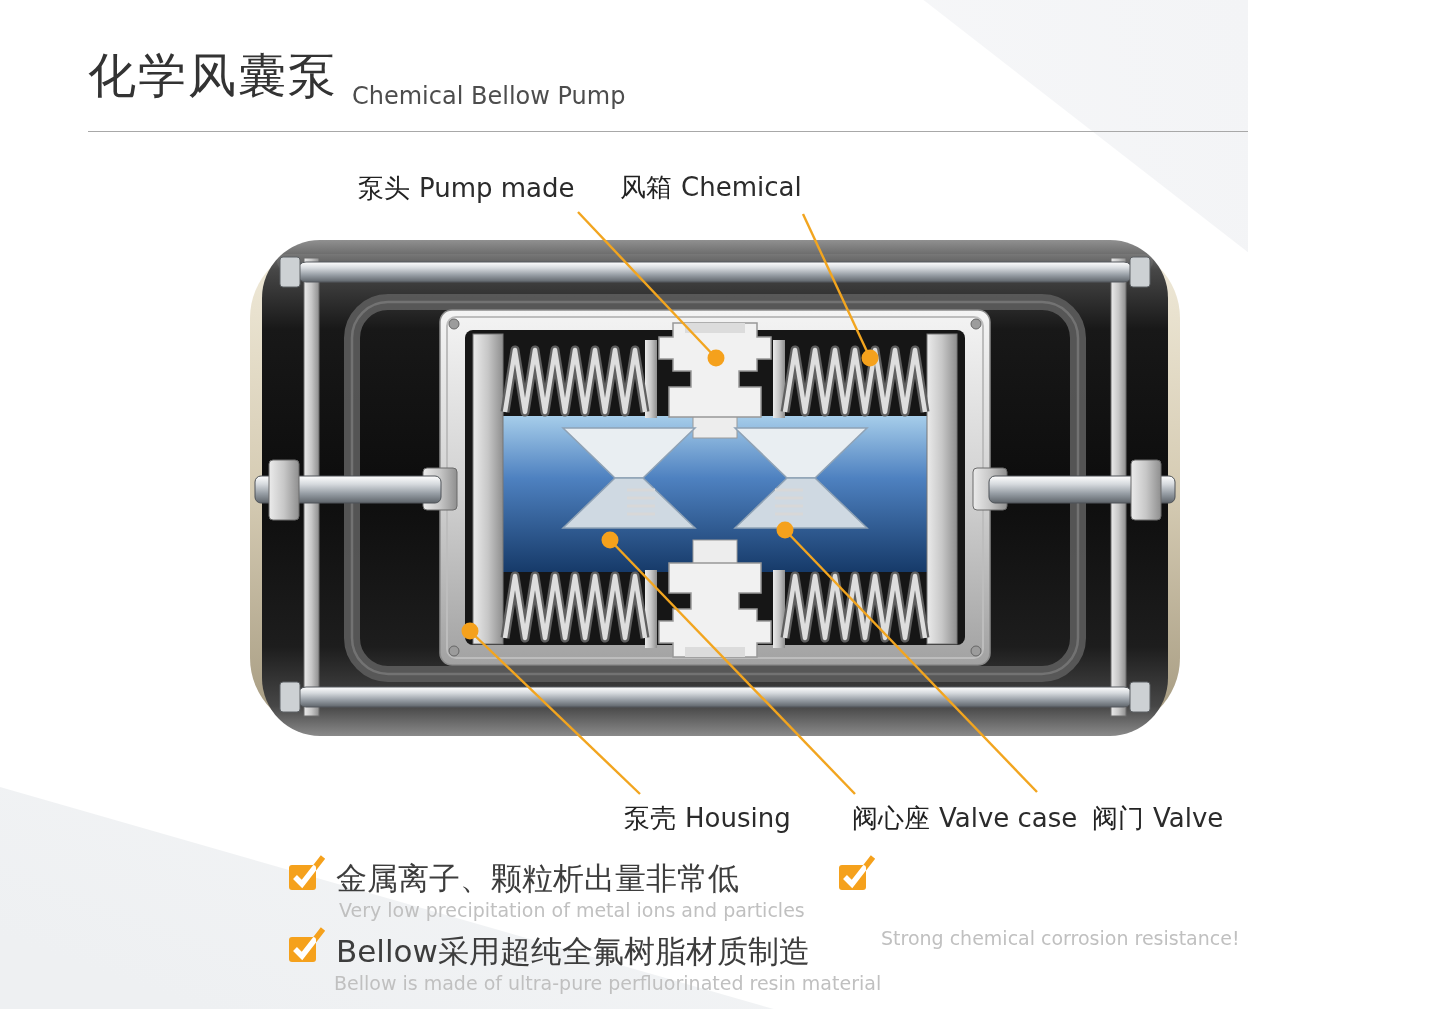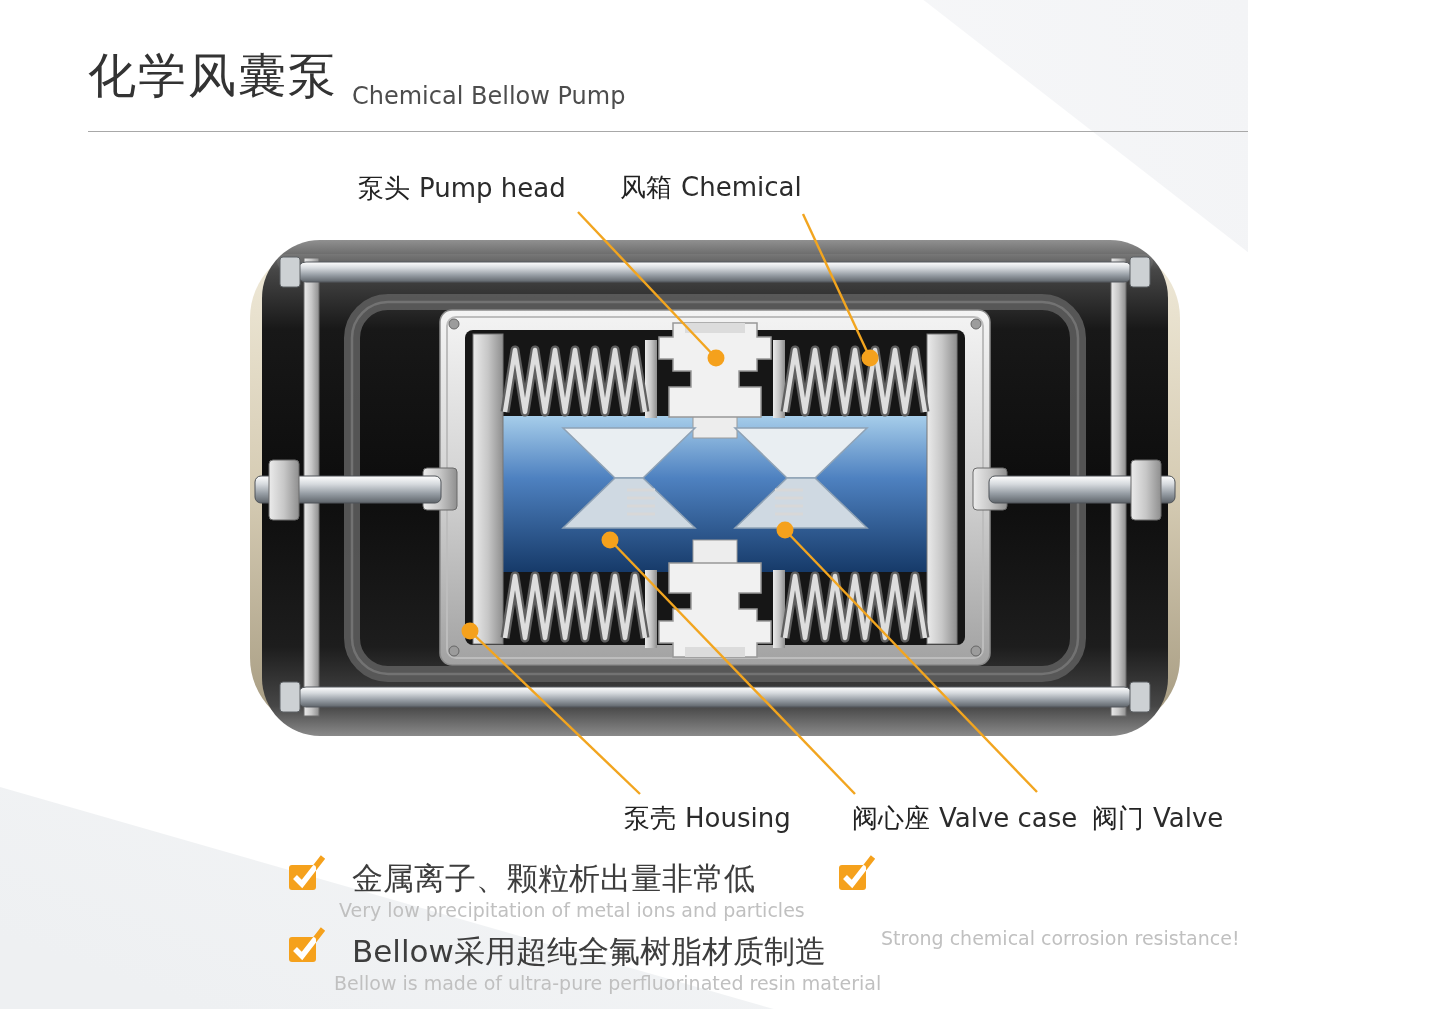--- a/index.html
+++ b/index.html
@@ -18,21 +18,21 @@
                   color:#333333; letter-spacing:2px; z-index:3; }
   .header-sub   { position:absolute; left:352px; top:82px; font-size:24px; color:#4d4d4d; z-index:3; }
   .header-rule  { position:absolute; left:88px; top:131px; width:1258px; height:1px; background:#a8a8a8; z-index:3; }
 
   .pump-svg { position:absolute; left:247px; top:170px; z-index:1; }
 
   .part-label { position:absolute; font-size:26px; color:#222222; z-index:3; white-space:nowrap; font-weight:500; }
   .part-en { margin-left:9px; font-weight:400; color:#2b2b2b; }
 
   .checkbox { position:absolute; z-index:3; }
-  .feature-zh { position:absolute; font-size:31px; color:#3d3d3d; z-index:3; white-space:nowrap;margin-left:16px; }
+  .feature-zh { position:absolute; font-size:31px; color:#3d3d3d; z-index:3; white-space:nowrap; }
   .feature-en { position:absolute; font-size:19px; color:#c0c0c0; z-index:3; white-space:nowrap; }
 </style>
 </head>
 <body>
 
 <div class="stage">
 
   <div class="bg-br"></div>
   <div class="bg-tr"></div>
 
@@ -169,21 +169,21 @@
     <g fill="#F5A11C">
       <circle cx="469" cy="188" r="8.5"></circle>
       <circle cx="623" cy="188" r="8.5"></circle>
       <circle cx="223" cy="461" r="8.5"></circle>
       <circle cx="363" cy="370" r="8.5"></circle>
       <circle cx="538" cy="360" r="8.5"></circle>
     </g>
   </svg>
 
   <div class="part-label" style="left:358px; top:171px">
-    <span>泵头</span><span class="part-en">Pump head</span>
+    <span>泵头</span><span class="part-en">Pump made</span>
   </div>
   <div class="part-label" style="left:620px; top:170px">
     <span>风箱</span><span class="part-en">Chemical</span>
   </div>
   <div class="part-label" style="left:624px; top:801px">
     <span>泵壳</span><span class="part-en">Housing</span>
   </div>
   <div class="part-label" style="left:852px; top:801px">
     <span>阀心座</span><span class="part-en">Valve case</span>
   </div>

